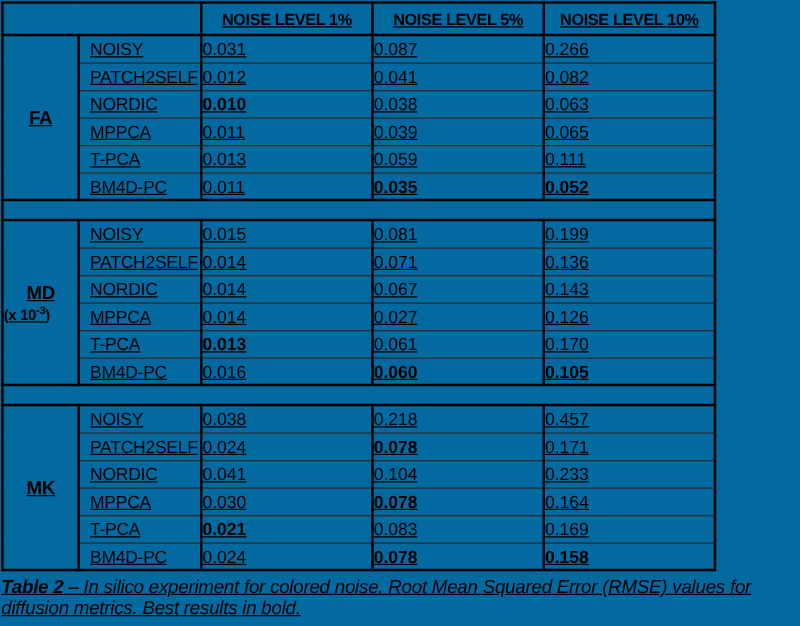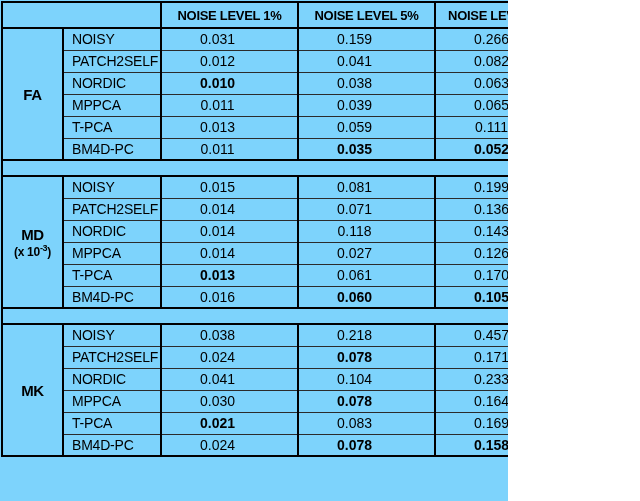--- a/index.html
+++ b/index.html
@@ -2,26 +2,27 @@
 <html><head>
 <meta charset="utf-8">
 <style>
   html, body {
     margin: 0;
     padding: 0;
     background: #ffffff;
   }
   #page {
     position: relative;
-    width: 508px;
+    width: 640px;
     height: 501px;
-    background: #7dd3fc;
+    background: #0369a1;
     overflow: hidden;
     font-family: "Liberation Sans", sans-serif;
     color: #000000;
+    text-decoration: underline;
   }
   table.results {
     border-collapse: collapse;
     table-layout: fixed;
     width: 572px;
     margin: 1px 0 0 1px;
     border: 2px solid #000000;
   }
   col.c-section { width: 61px; }
   col.c-method  { width: 98px; }
@@ -49,42 +50,42 @@
   tr.data-row { height: 22px; }
   td.method {
     font-size: 14px;
     letter-spacing: -0.2px;
     text-align: left;
     padding-left: 8px;
     vertical-align: middle;
   }
   td.val {
     font-size: 14px;
-    text-align: center;
+    text-align: left;
     padding-right: 24px;
     vertical-align: middle;
   }
   td.val.bold { font-weight: bold; }
   td.sec {
     text-align: center;
     vertical-align: middle;
     border-top: 2px solid #000000;
     border-bottom: 2px solid #000000;
   }
   .sec-main {
     font-size: 15px;
     font-weight: bold;
     letter-spacing: -0.3px;
     text-align: center;
   }
   .sec-sub {
     font-size: 12px;
     font-weight: bold;
     letter-spacing: -0.3px;
-    text-align: center;
+    text-align: left;
   }
   .sec-sub sup { font-size: 9px; }
   tr.spacer-row td {
     height: 14px;
     border-top: 2px solid #000000;
     border-bottom: 2px solid #000000;
     border-left: 2px solid #000000;
     border-right: 2px solid #000000;
   }
   .caption {
@@ -120,21 +121,21 @@
       <th>NOISE LEVEL 5%</th>
       <th>NOISE LEVEL 10%</th>
     </tr>
 
     <tr class="data-row">
       <td class="sec" rowspan="6">
         <div class="sec-main">FA</div>
       </td>
       <td class="method">NOISY</td>
       <td class="val">0.031</td>
-      <td class="val">0.159</td>
+      <td class="val">0.087</td>
       <td class="val">0.266</td>
     </tr>
     <tr class="data-row">
       <td class="method">PATCH2SELF</td>
       <td class="val">0.012</td>
       <td class="val">0.041</td>
       <td class="val">0.082</td>
     </tr>
     <tr class="data-row">
       <td class="method">NORDIC</td>
@@ -177,21 +178,21 @@
     </tr>
     <tr class="data-row">
       <td class="method">PATCH2SELF</td>
       <td class="val">0.014</td>
       <td class="val">0.071</td>
       <td class="val">0.136</td>
     </tr>
     <tr class="data-row">
       <td class="method">NORDIC</td>
       <td class="val">0.014</td>
-      <td class="val">0.118</td>
+      <td class="val">0.067</td>
       <td class="val">0.143</td>
     </tr>
     <tr class="data-row">
       <td class="method">MPPCA</td>
       <td class="val">0.014</td>
       <td class="val">0.027</td>
       <td class="val">0.126</td>
     </tr>
     <tr class="data-row">
       <td class="method">T-PCA</td>
@@ -245,14 +246,18 @@
     </tr>
     <tr class="data-row">
       <td class="method">BM4D-PC</td>
       <td class="val">0.024</td>
       <td class="val bold">0.078</td>
       <td class="val bold">0.158</td>
     </tr>
   </tbody>
     </table>
 
+  <div class="caption">
+    <div class="cap-line"><span class="cap-title">Table 2</span><span> – In silico experiment for colored noise. Root Mean Squared Error (RMSE) values for</span></div>
+    <div class="cap-line">diffusion metrics. Best results in bold.</div>
+  </div>
 
 </div>
 
 </body></html>

